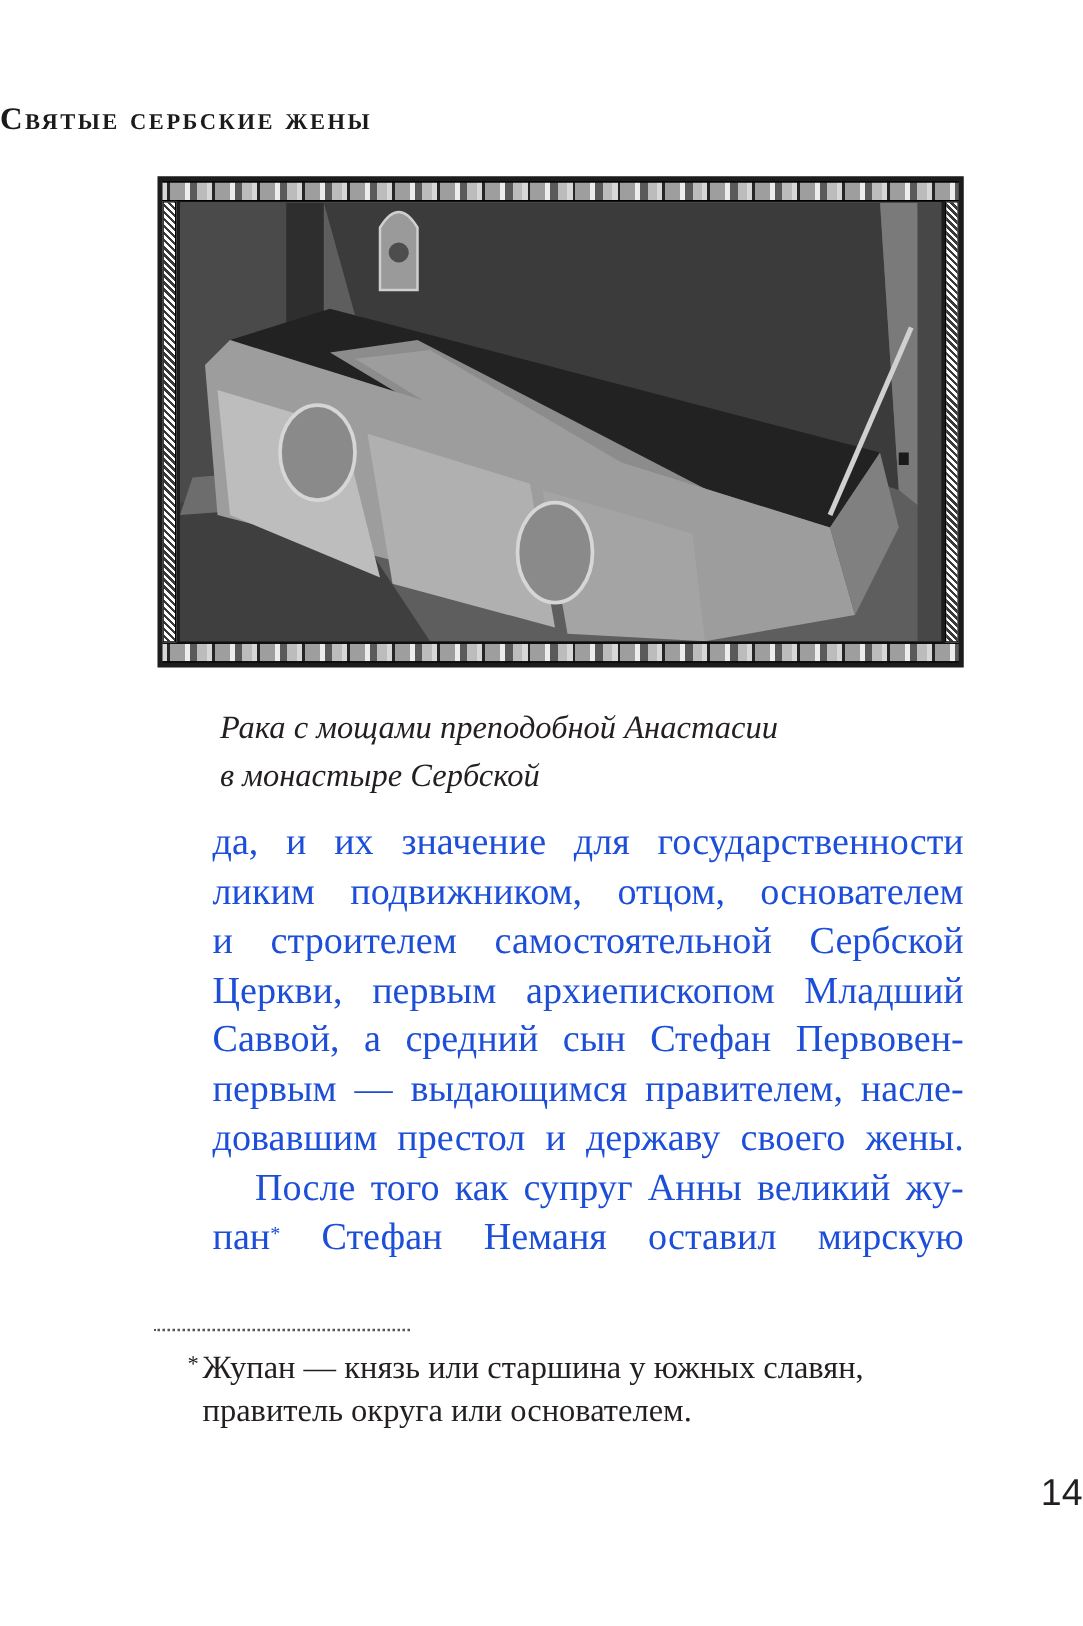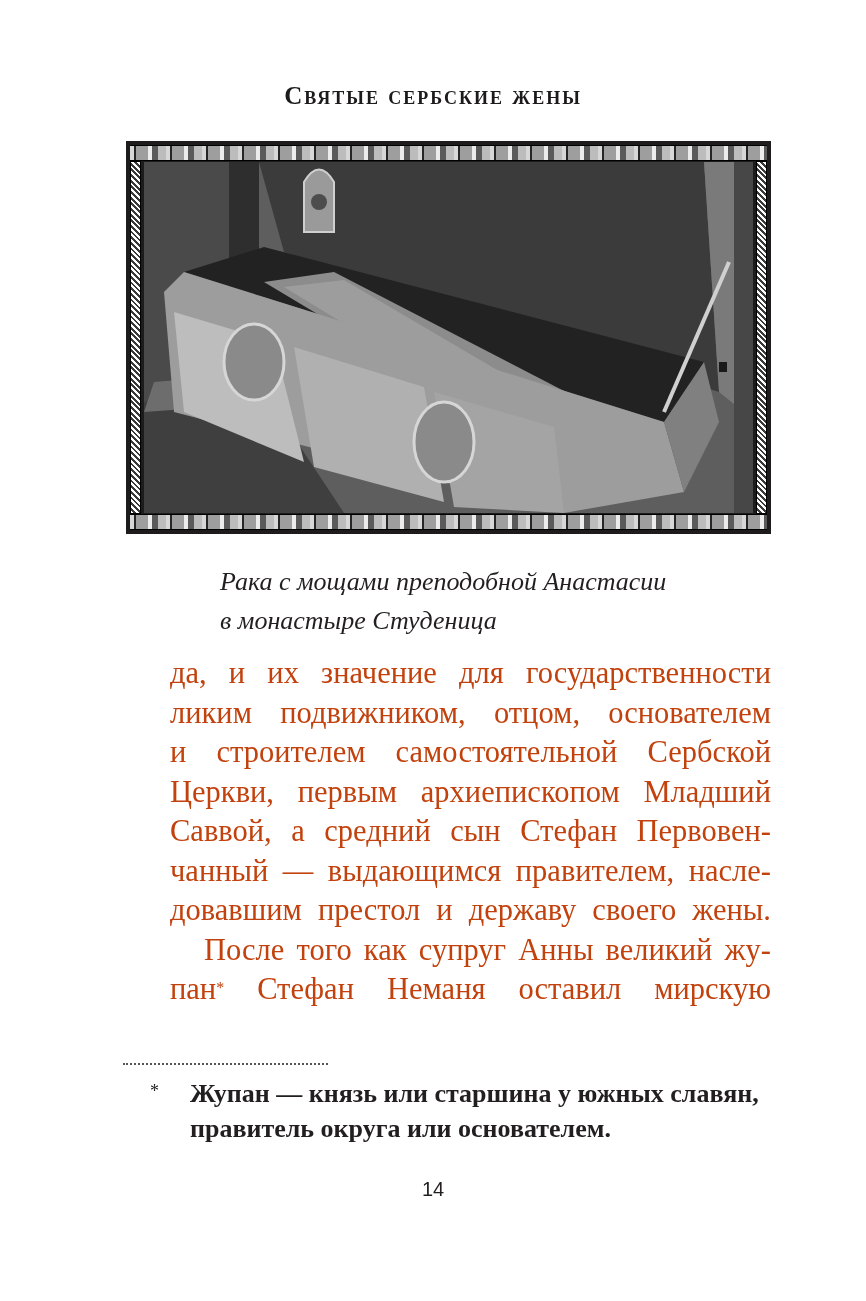--- a/index.html
+++ b/index.html
@@ -1,18 +1,18 @@
 <!DOCTYPE html>
 <html><head>
 <meta charset="utf-8">
 <style>
   html, body { margin:0; padding:0; background:#ffffff; }
   body { width:866px; height:1301px; position:relative; overflow:hidden; color:#231f20; }
   .running-head {
-    position:absolute; top:82px; left:0; width:866px; text-align:center;
+    position:absolute; top:82px; left:0; width:866px; text-align:left;
     font-family:"Liberation Serif", serif; font-weight:bold; font-size:25px;
     letter-spacing:2px; font-variant:small-caps; color:#1c1a1a;
   }
   .frame {
     position:absolute; left:126px; top:141px; width:645px; height:393px;
     background:#1d1b1b; box-sizing:border-box;
   }
   .border-top, .border-bottom {
     position:absolute; left:4px; right:4px; height:14px;
     background:
@@ -29,41 +29,41 @@
     border:1px solid #000;
   }
   .border-left { left:4px; }
   .border-right { right:4px; }
   .photo {
     position:absolute; left:18px; top:21px; right:18px; bottom:21px; overflow:hidden;
     background:linear-gradient(180deg, #6f6f6f 0%, #5a5a5a 40%, #4b4b4b 100%);
   }
   .caption {
     position:absolute; left:176px; top:562px; width:560px;
-    font-family:"Liberation Serif", serif; font-style:italic; font-size:26px; line-height:39px; color:#231f20;margin-left:44px;
+    font-family:"Liberation Serif", serif; font-style:italic; font-size:26px; line-height:39px; color:#231f20;
   }
   .body-text {
     position:absolute; left:170px; top:654px; width:601px;
-    font-family:"Liberation Serif", serif; font-size:30.5px; line-height:39.5px; color:#c2410c;
+    font-family:"Liberation Serif", serif; font-size:30.5px; line-height:39.5px; color:#1d4ed8;
   }
   .line { display:block; text-align:justify; text-align-last:justify; white-space:nowrap; height:39.5px; }
   .line.indent { padding-left:34px; }
   .fn-rule {
     position:absolute; left:123px; top:1063px; width:205px; height:0;
     border-top:2px dotted #555;
   }
   .footnote {
     position:absolute; left:150px; top:1076px; width:640px;
     font-family:"Liberation Serif", serif; font-size:26px; line-height:35px; color:#231f20;
   }
   .fn-mark { position:absolute; left:0; top:-2px; font-size:18px; }
-  .fn-lines { margin-left:40px;font-weight:bold; }
+  .fn-lines { margin-left:12px; }
   .page-number {
-    position:absolute; top:1178px; left:0; width:866px; text-align:center;
-    font-family:"Liberation Sans", sans-serif; font-size:20px; color:#231f20;
+    position:absolute; top:1178px; left:0; width:866px; text-align:right;
+    font-family:"Liberation Sans", sans-serif; font-size:30px; color:#231f20;
   }
   sup { font-size:16px; vertical-align:top; position:relative; top:-2px; }
 </style>
 </head>
 <body>
 
 <div class="running-head">Святые сербские жены</div>
 
 <div class="frame">
   <div class="border-top"></div>
@@ -103,30 +103,30 @@
       <polygon points="520,260 560,200 575,260 540,330" fill="#808080"></polygon>
 
       <line x1="520" y1="250" x2="585" y2="100" stroke="#d0d0d0" stroke-width="4"></line>
       <rect x="575" y="200" width="8" height="10" fill="#1a1a1a"></rect>
     </svg>
   </div>
 </div>
 
 <div class="caption">
   <div>Рака с мощами преподобной Анастасии</div>
-  <div>в монастыре Студеница</div>
+  <div>в монастыре Сербской</div>
 </div>
 
 <div class="body-text">
   <span class="line">да, и их значение для государственности</span>
   <span class="line">ликим подвижником, отцом, основателем</span>
   <span class="line">и строителем самостоятельной Сербской</span>
   <span class="line">Церкви, первым архиепископом Младший</span>
   <span class="line">Саввой, а средний сын Стефан Первовен-</span>
-  <span class="line">чанный — выдающимся правителем, насле-</span>
+  <span class="line">первым — выдающимся правителем, насле-</span>
   <span class="line">довавшим престол и державу своего жены.</span>
   <span class="line indent">После того как супруг Анны великий жу-</span>
   <span class="line"><span>пан</span><sup>*</sup><span> Стефан Неманя оставил мирскую</span></span>
 </div>
 
 <div class="fn-rule"></div>
 
 <div class="footnote">
   <span class="fn-mark">*</span>
   <div class="fn-lines">

